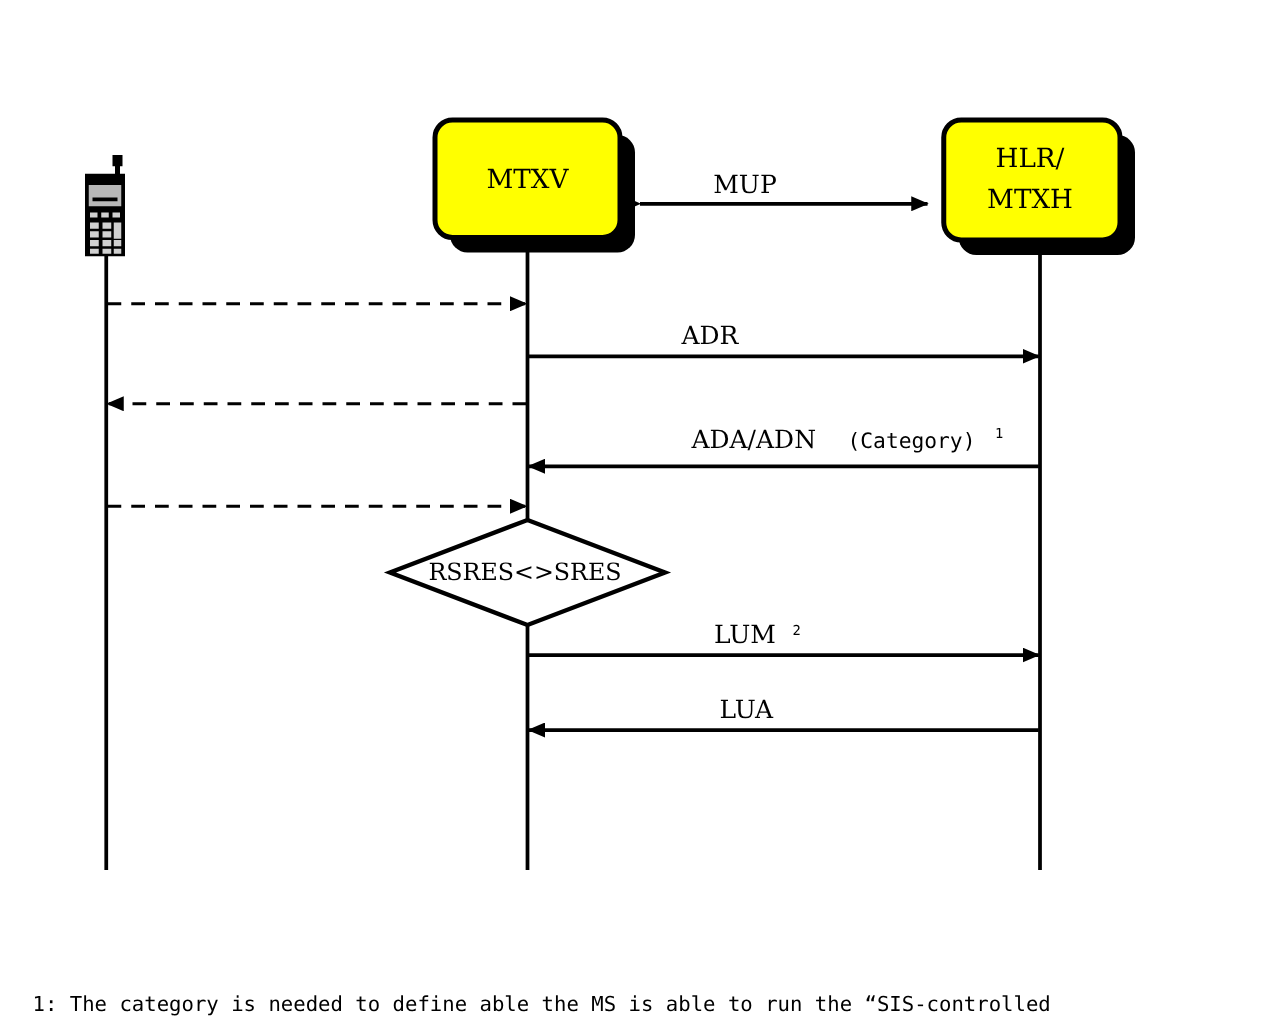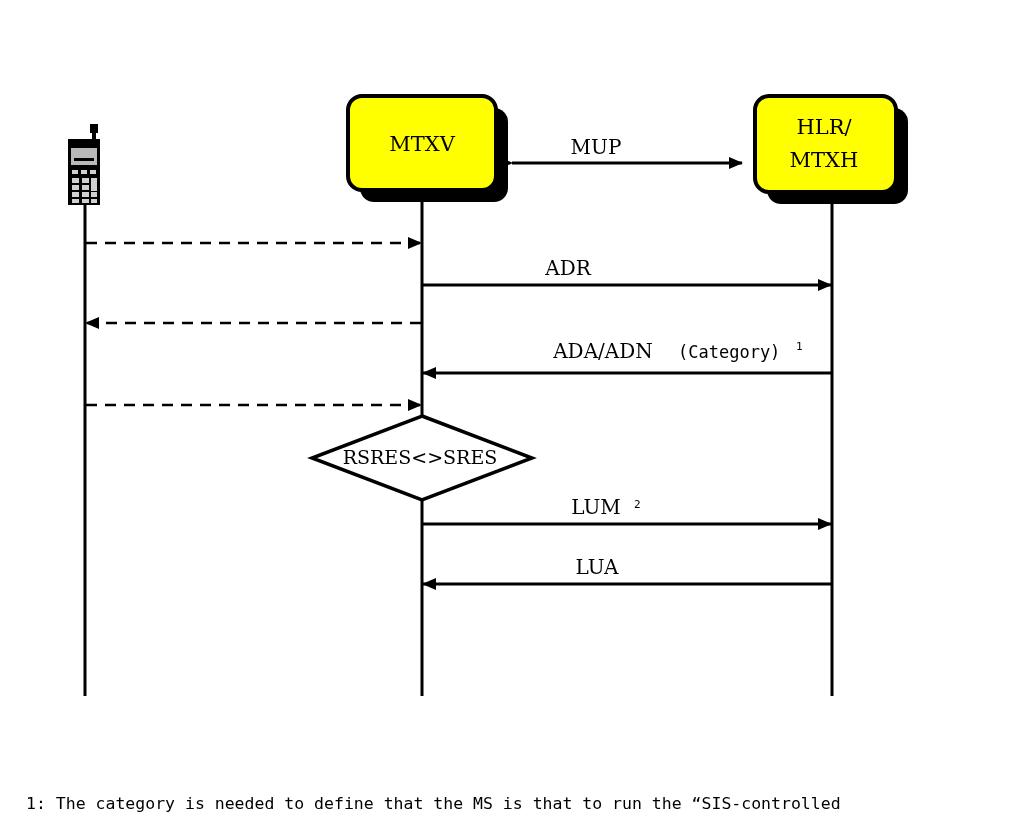--- a/index.html
+++ b/index.html
@@ -176,19 +176,19 @@
     </g>
 
     <g>
       <line x1="831" y1="584" x2="423" y2="584" stroke="#000000" stroke-width="3" marker-end="url(#arrow-left)"></line>
       <text class="msg-label" x="597" y="574">LUA</text>
     </g>
   </svg>
 
   <div class="footnote-block">
     <div>
-      <span class="footnote-row"><span>1:</span> <span>The category is needed to define that the MS is that to run the “SIS-controlled</span></span>
+      <span class="footnote-row"><span>1:</span> <span>The category is needed to define able the MS is able to run the “SIS-controlled</span></span>
       
     </div>
     
   </div>
 
 </div>
 
 </body></html>

